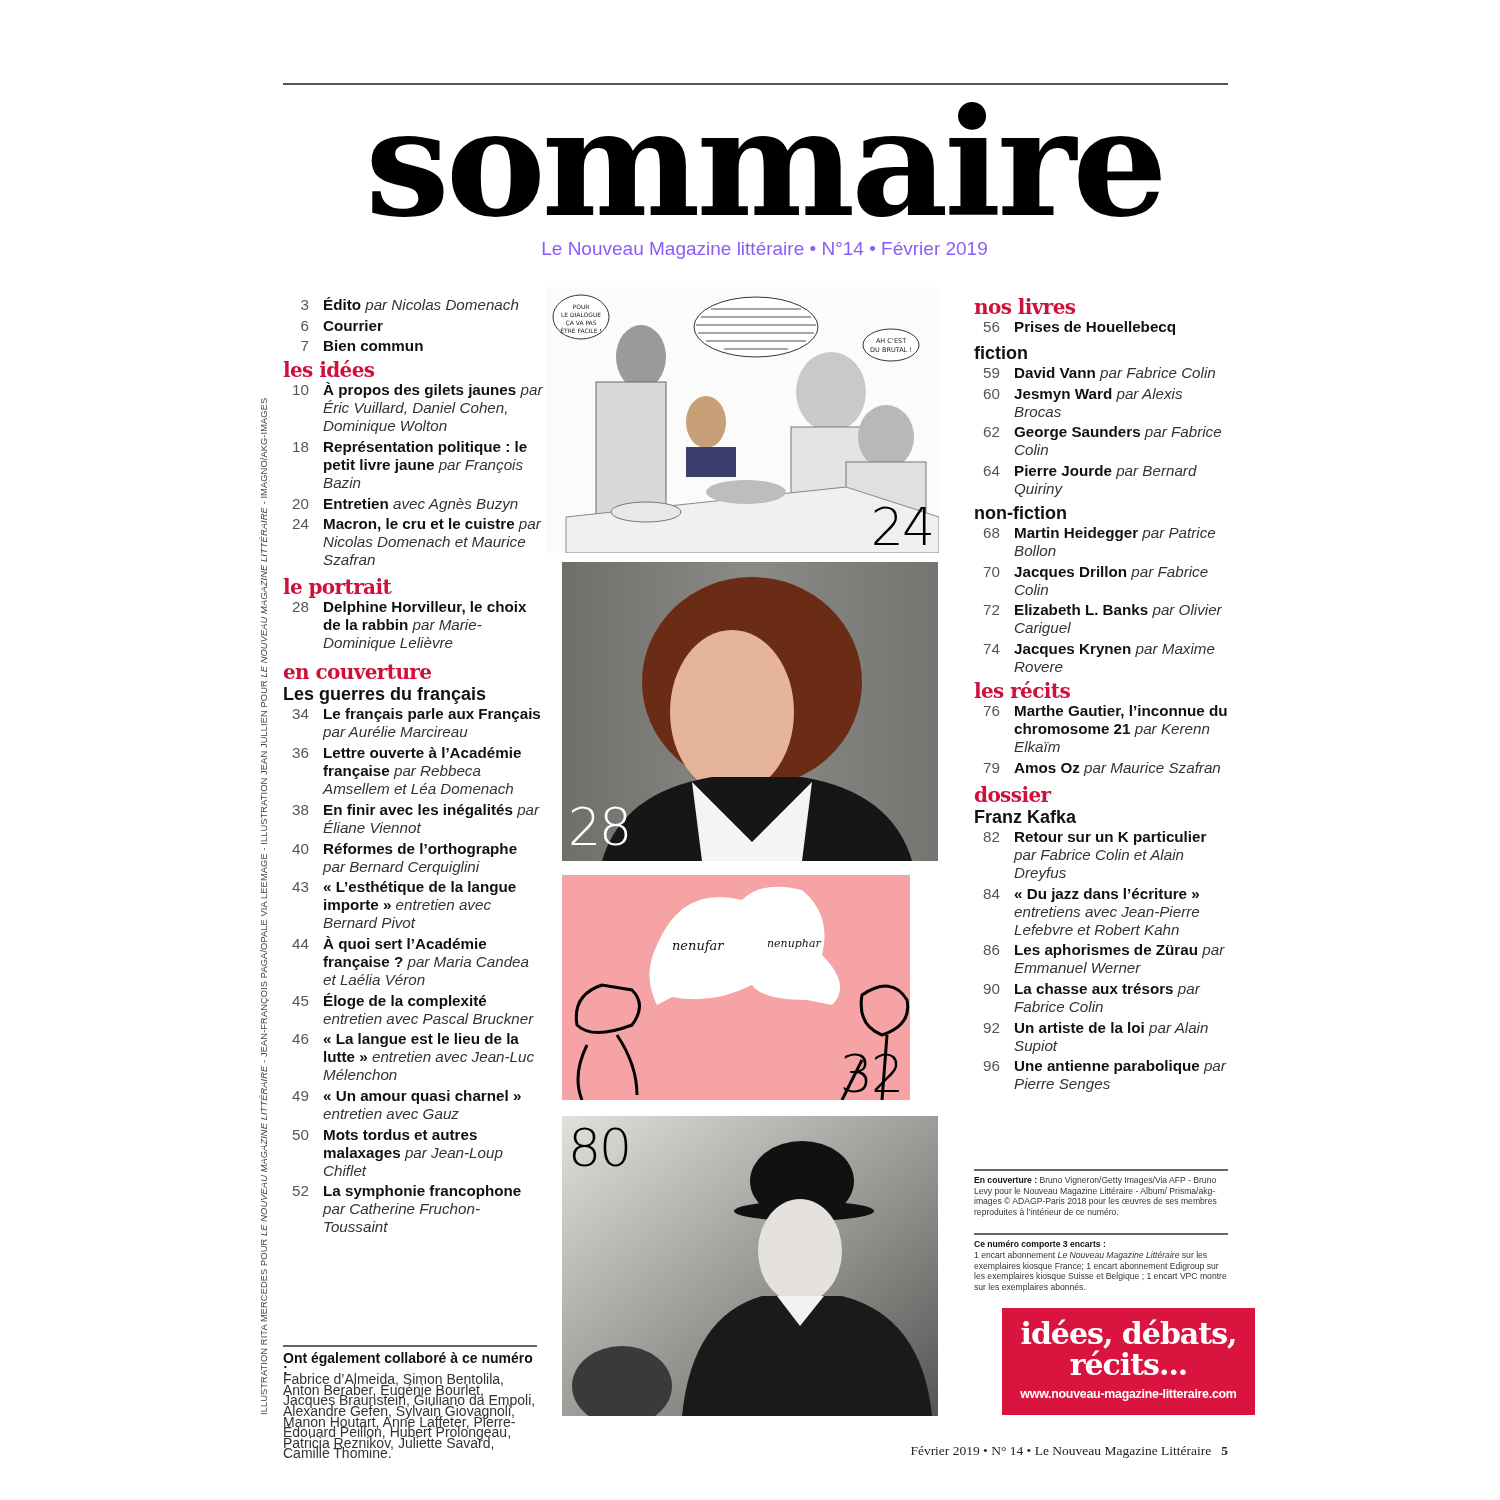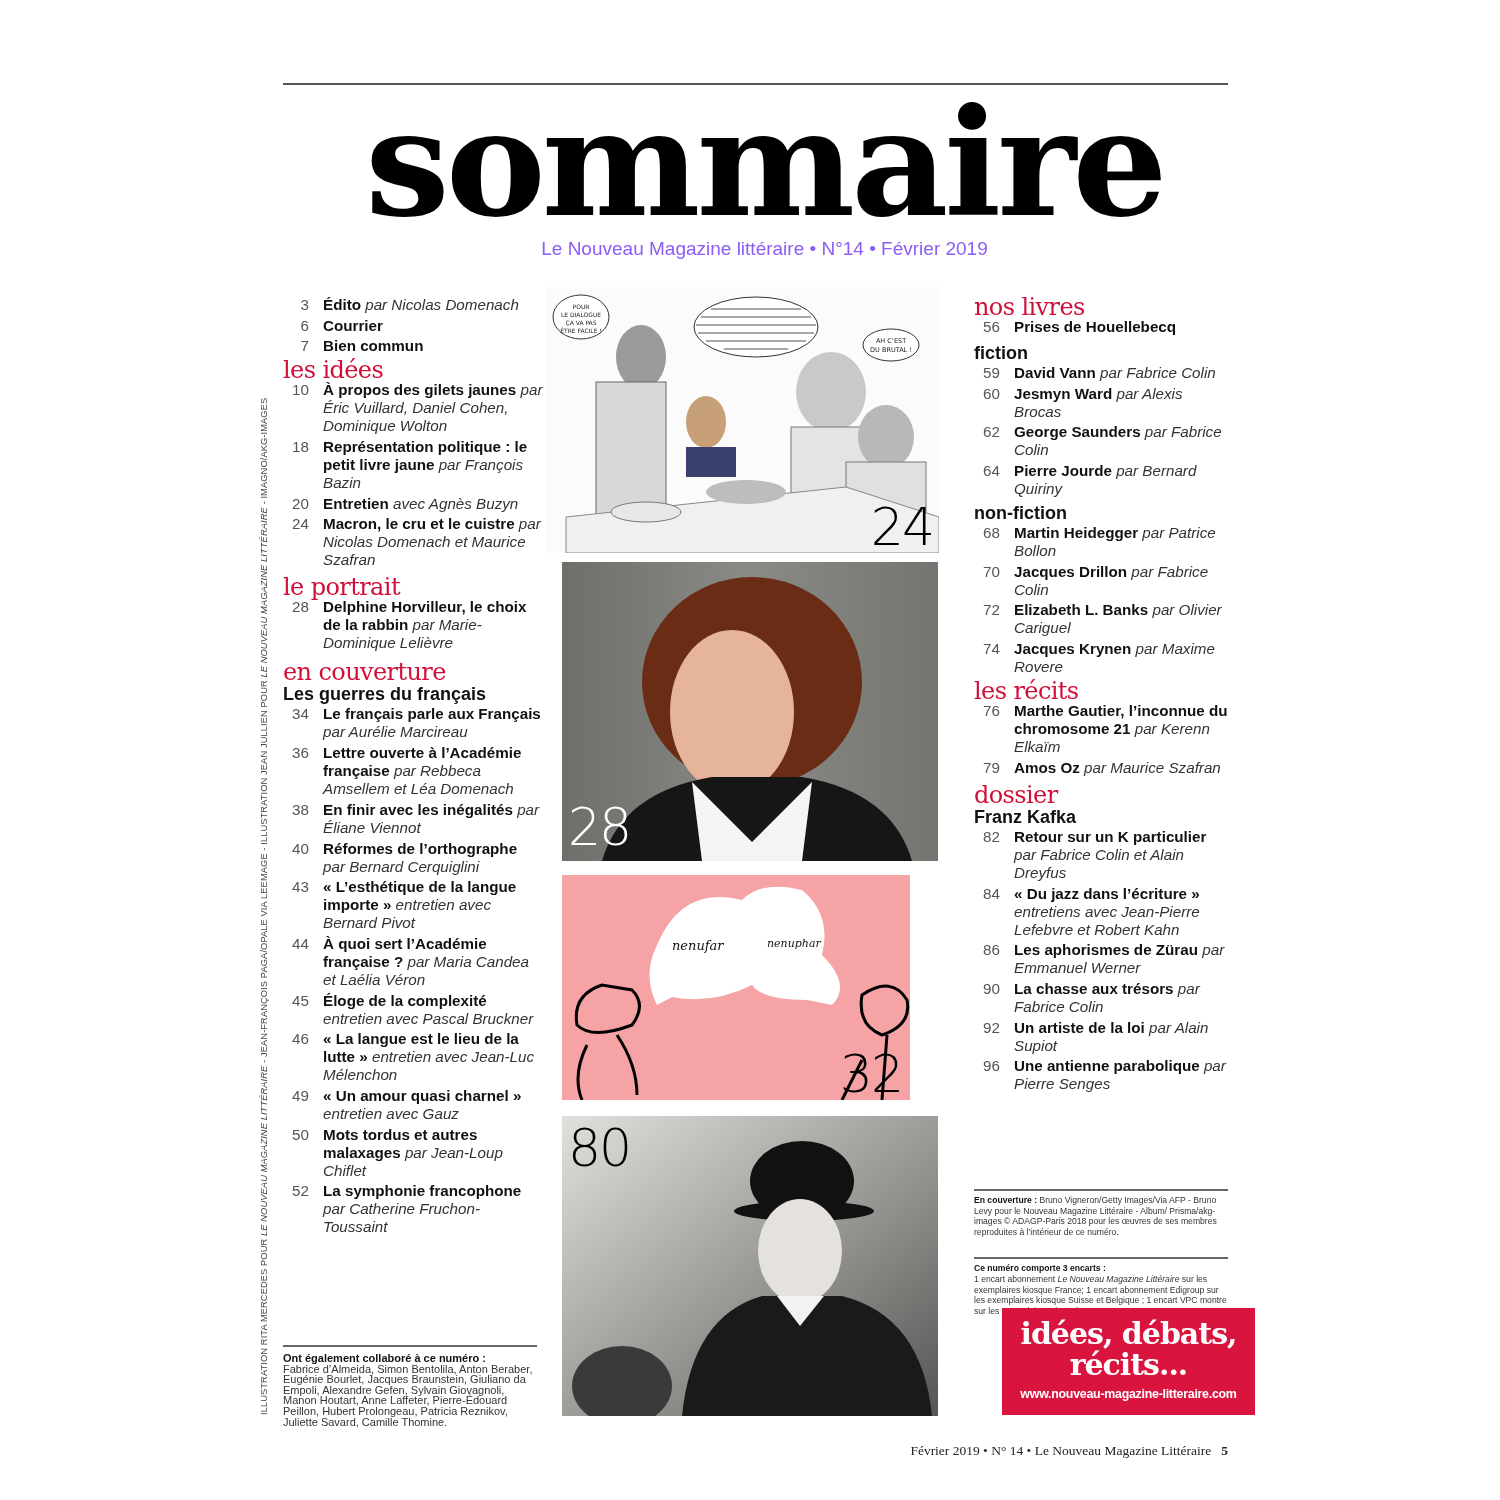--- a/index.html
+++ b/index.html
@@ -17,38 +17,38 @@
   .masthead-sub {
     margin-top: 0px; font-size: 19px; color: #8b5cf6; letter-spacing: 0px;
   }
 
   
   .col { position: absolute; }
   .col-left { left: 283px; top: 296px; width: 260px; }
   .col-right { left: 974px; top: 296px; width: 256px; }
 
   .section-title {
-    font-family: "DejaVu Serif", serif; font-weight: normal; color: #d0103a;
-    font-size: 24px; line-height: 22px; letter-spacing: -0.6px; margin-top: 4px;
+    font-family: "DejaVu Serif", serif; font-weight: bold; color: #d0103a;
+    font-size: 20px; line-height: 22px; letter-spacing: -0.6px; margin-top: 4px;
   }
   .subsection-title {
     font-weight: bold; font-size: 18px; line-height: 22px; color: #111; margin-top: 2px;
   }
   .entry { display: flex; font-size: 15.2px; line-height: 18px; margin-bottom: 2.7px; }
   .entry .num { width: 40px; text-align: right; padding-right: 14px; color: #555; flex-shrink: 0; font-weight: normal; }
   .col-right .entry .num { width: 40px; }
   .entry .text { flex: 1; }
   .entry .title { font-weight: bold; color: #111; }
   .entry .byline { font-style: italic; color: #333; }
 
-  .credits-block { position: absolute; left: 283px; top: 1345px; width: 254px; border-top: 2px solid #666; padding-top: 6px; font-size: 11px; line-height: 10.6px; color: #333; }
+  .credits-block { position: absolute; left: 283px; top: 1345px; width: 254px; border-top: 2px solid #666; padding-top: 6px; font-size: 14px; line-height: 10.6px; color: #333; }
   .credits-block .head { font-weight: bold; color: #111; }
 
   .right-notes { position: absolute; left: 974px; top: 1169px; width: 254px; font-size: 8.6px; line-height: 10.6px; color: #333; }
-  .right-notes .note { border-top: 2px solid #666; padding-top: 4px; padding-bottom: 0; margin-top: 20px; }
+  .right-notes .note { border-top: 2px solid #666; padding-top: 4px; padding-bottom: 16px; }
   .right-notes .head { font-weight: bold; color: #111; }
 
   .promo { position: absolute; left: 1002px; top: 1308px; width: 253px; height: 107px; background: #d9153f; color: #fff; text-align: center; }
   .promo-line { font-family: "DejaVu Serif", serif; font-weight: bold; font-size: 30px; line-height: 31px; letter-spacing: -1px; }
   .promo-line1 { margin-top: 10px; }
   .promo-url { font-family: "Liberation Sans", sans-serif; font-weight: bold; font-size: 13.5px; margin-top: 6px; letter-spacing: -0.3px; transform: scaleX(0.92); }
 
   .folio { position: absolute; right: 272px; top: 1443px; font-family: "Liberation Serif", serif; font-size: 13.5px; color: #222; }
   .folio .page-number { font-weight: bold; margin-left: 10px; }
 

